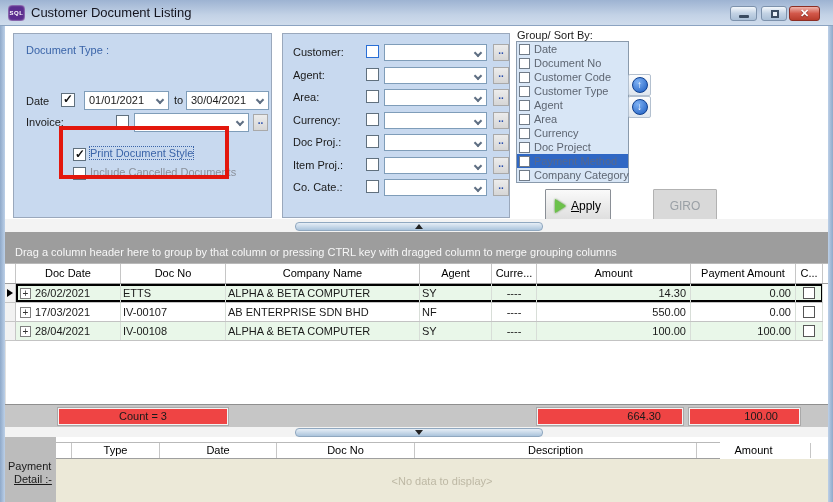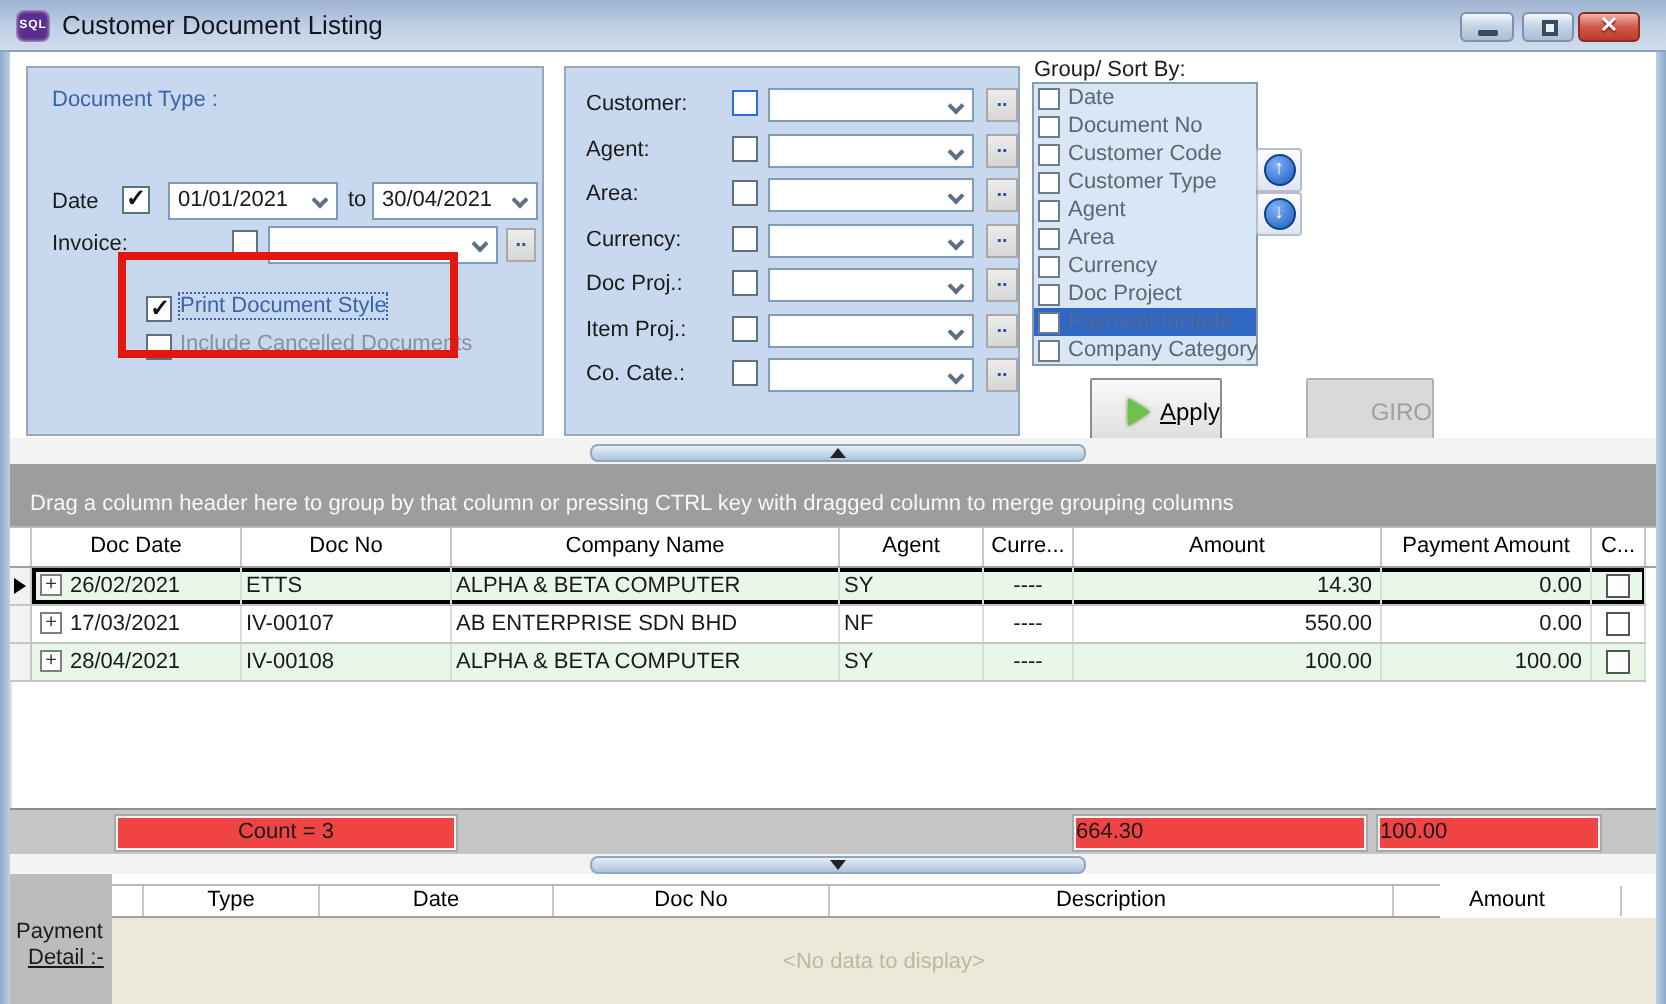--- a/index.html
+++ b/index.html
@@ -68,21 +68,21 @@
   .circbtn { position:absolute; left:628px; width:23px; height:22px; border:1px solid #b3c0cf;
              border-radius:2px; background:linear-gradient(#fdfdfd,#dfe6ee);
              display:flex; align-items:center; justify-content:center; }
   .circ { width:16px; height:16px; border-radius:50%; border:1px solid #0f3f8e;
           background:radial-gradient(circle at 35% 30%, #7fb2f4, #1a5bc0);
           color:#fff; font-size:10px; font-weight:bold; text-align:center; line-height:14px; }
   .circ.up::before { content:"\2191"; } .circ.down::before { content:"\2193"; }
 
   .btn { position:absolute; height:34px; border:1px solid #8a8f96; border-radius:1px;
          background:linear-gradient(#fafafa,#dcdcdc); display:flex; align-items:center;
-         justify-content:flex-end; gap:5px; }
+         justify-content:center; gap:5px; }
   .btn-label { display:inline-block; font-size:12px; color:#000; }
   .btn-label::first-letter { text-decoration:underline; }
   .play { width:0; height:0; border-top:7px solid transparent; border-bottom:7px solid transparent;
           border-left:11px solid #6cc24a; filter:drop-shadow(0 0 1px #3e7a1e); }
   .btn.disabled { background:#d9d9d9; border-color:#b2b2b2; }
   .btn.disabled .btn-label { color:#9aa0a6; }
   .btn.disabled .btn-label::first-letter { text-decoration:none; }
 
   
   .split-strip { position:absolute; left:5px; width:823px; background:#f3f3f3; }
@@ -125,21 +125,21 @@
                     font-size:10px; line-height:11px; color:#333; }
   .cellchk { display:inline-block; width:12px; height:12px; background:#fff; border:1px solid #555;
              margin-top:3px; }
 
   .gempty { position:absolute; left:5px; top:341px; width:823px; height:63px; background:#fff;
             border-left:1px solid #e0e0e0; }
   .gfooter { position:absolute; left:5px; top:404px; width:823px; height:23px; background:#c6c6c6;
              border-top:1px solid #8f8f8f; }
   .fbox { position:absolute; top:3px; height:17px; background:#ef4444; border:1px solid #f3f3f3;
           box-shadow:0 0 0 1px #a9a9a9; line-height:15px; }
-  .fbox.r { text-align:left; padding-right:8px; }
+  .fbox.r { text-align:right; padding-right:21px; }
   .fbox.c { text-align:center; }
 
   
   .paysec { position:absolute; left:5px; top:437px; width:823px; height:65px; background:#fff; }
   .pay-side { position:absolute; left:0; top:0; width:51px; height:65px; background:#bcbcbc; }
   .pay-l1 { position:absolute; left:3px; top:23px; }
   .pay-l2 { position:absolute; left:9px; top:36px; text-decoration:underline; }
   .phead { position:absolute; left:51px; top:5px; width:664px; height:17px; background:#fff;
            border-top:1px solid #b9b9b9; border-bottom:1px solid #9f9f9f; display:flex; }
   .phead .hcell { line-height:15px; }
@@ -279,21 +279,21 @@
     <div class="gs-item">
         <span class="cbs"></span>
         <span class="gs-label">Currency</span>
       </div>
     <div class="gs-item">
         <span class="cbs"></span>
         <span class="gs-label">Doc Project</span>
       </div>
     <div class="gs-item sel">
         <span class="cbs"></span>
-        <span class="gs-label">Payment Include</span>
+        <span class="gs-label">Payment Method</span>
       </div>
     <div class="gs-item">
         <span class="cbs"></span>
         <span class="gs-label">Company Category</span>
       </div>
   </div>
   <div class="circbtn" style="top:74px">
       <span class="circ up"></span>
     </div>
   <div class="circbtn" style="top:96px">

